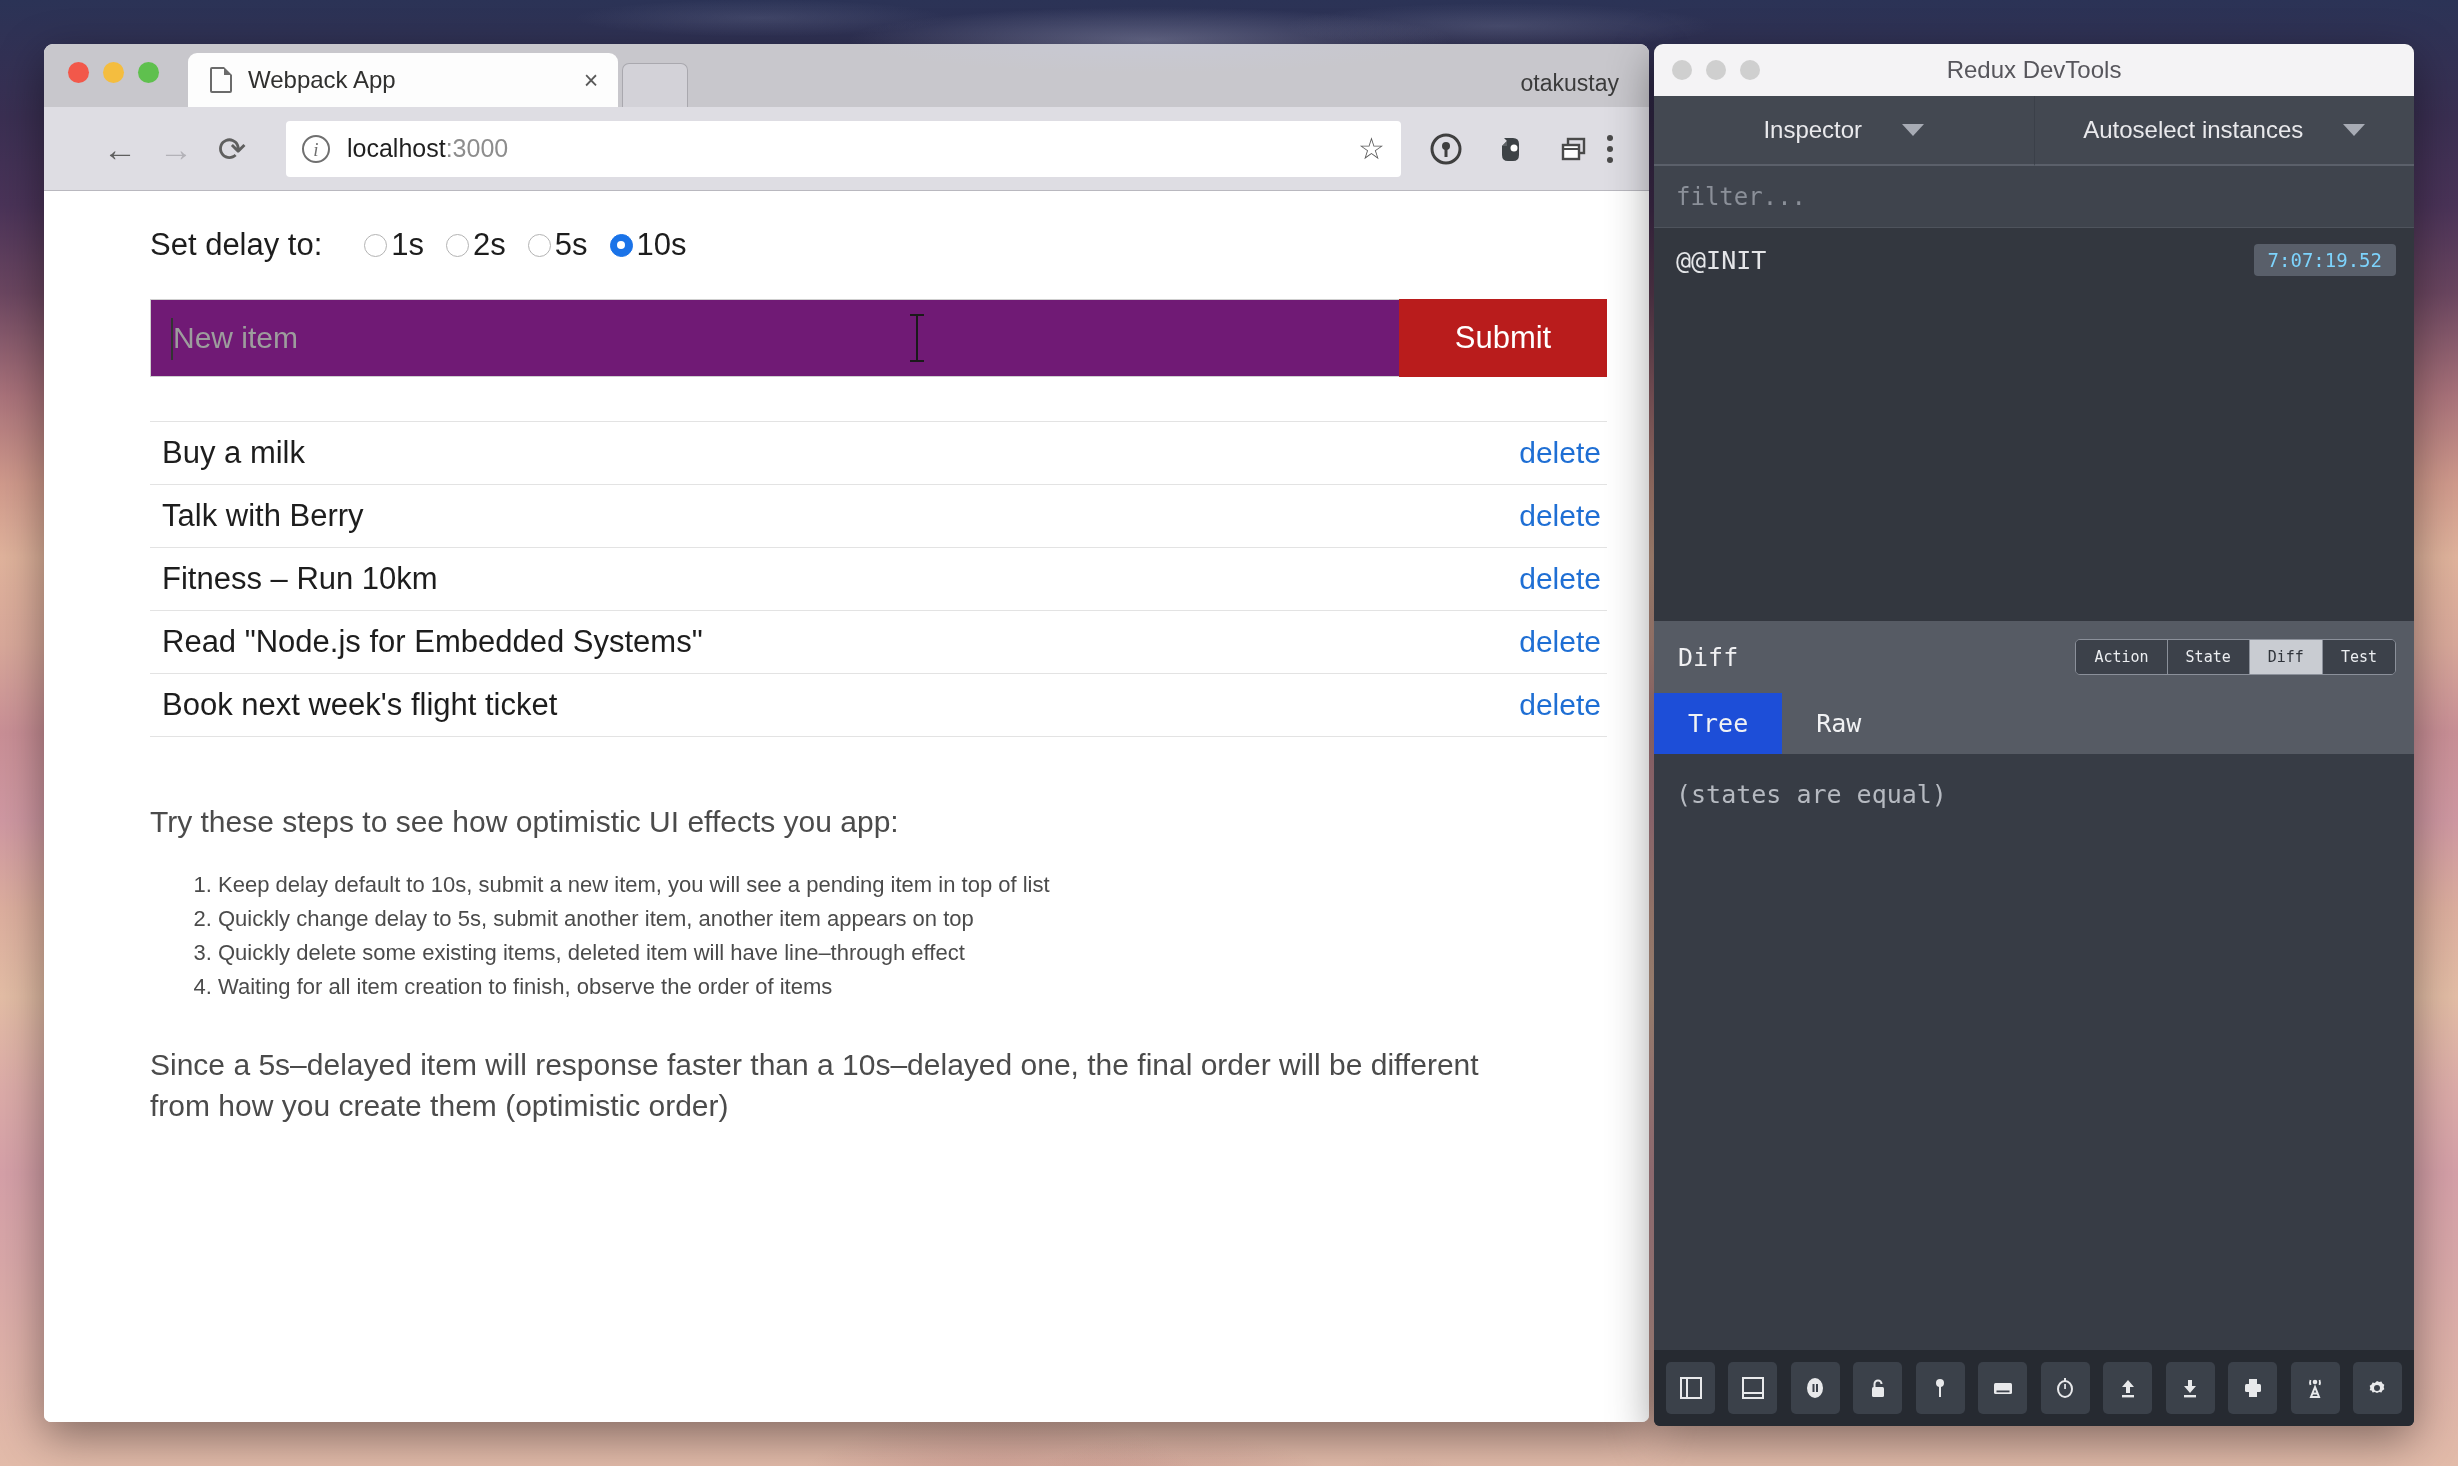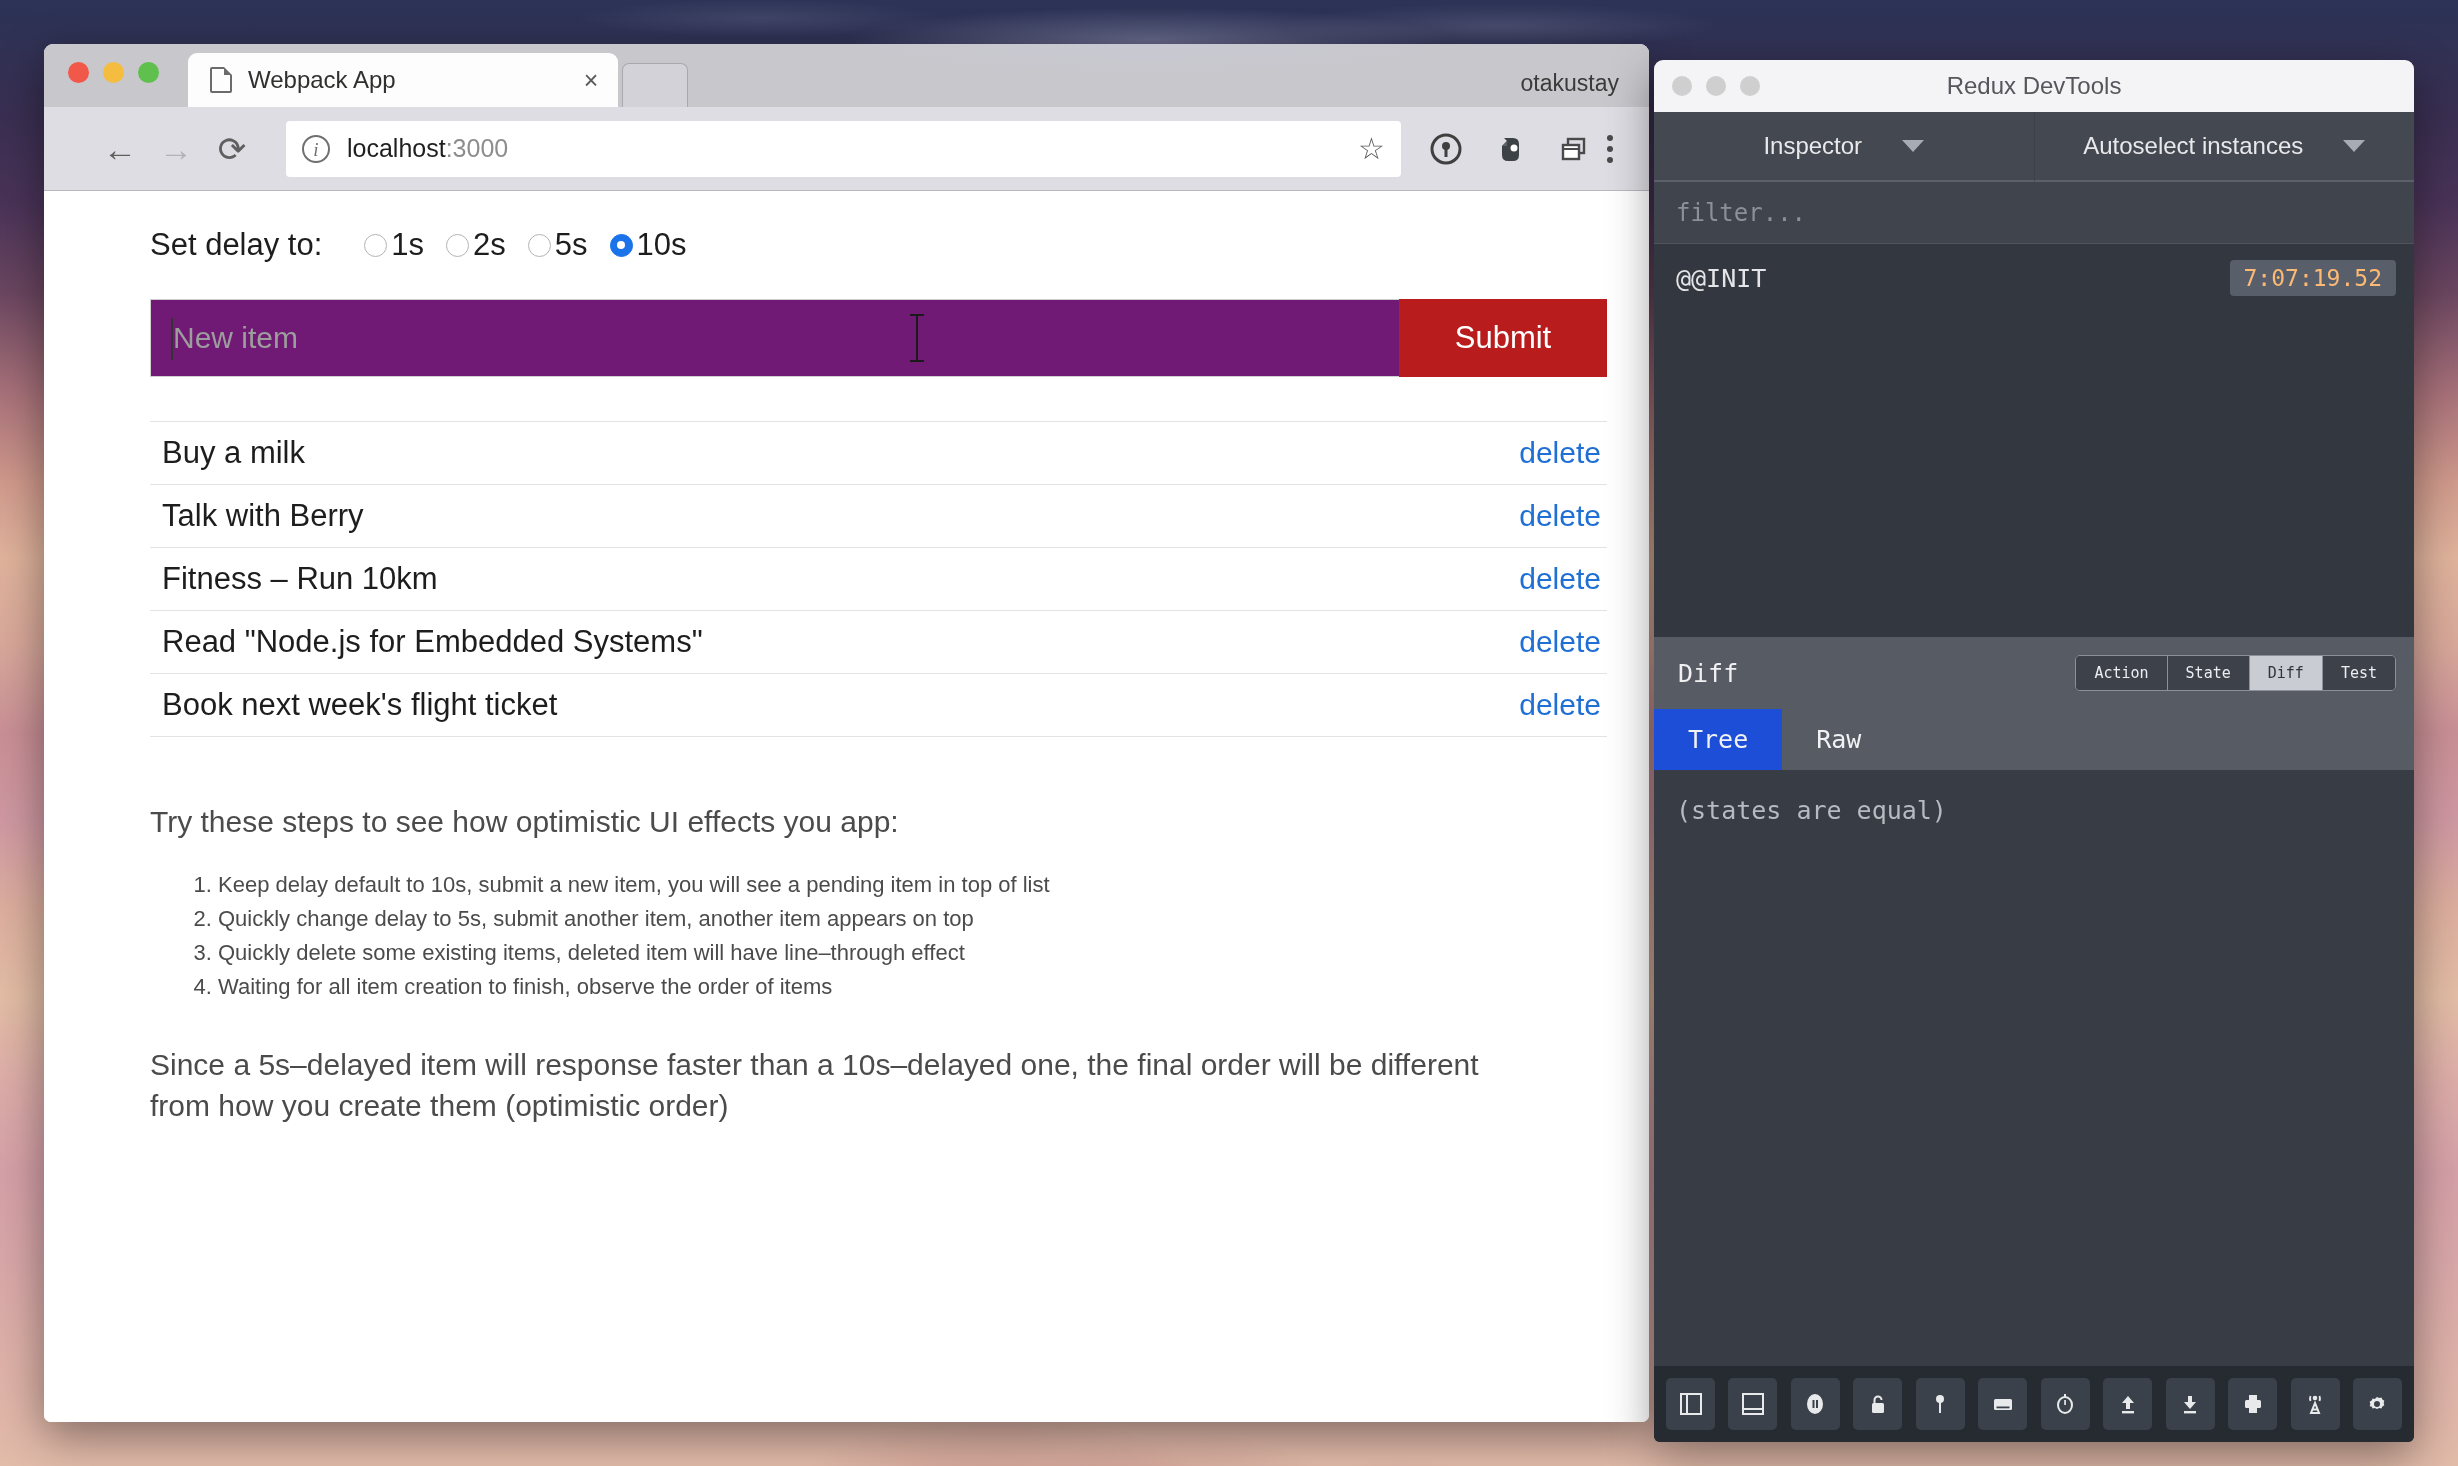--- a/index.html
+++ b/index.html
@@ -332,21 +332,21 @@
     color: #4b4b4b;
     line-height: 1.38;
     margin-top: 42px;
     max-width: 1330px;
   }
 
   
   #devtools-window {
     position: absolute;
     left: 1654px;
-    top: 60px;
+    top: 44px;
     width: 760px;
     height: 1382px;
     border-radius: 9px 9px 6px 6px;
     overflow: hidden;
     box-shadow: 0 14px 46px rgba(0,0,0,0.42);
     background: #3b4049;
     display: flex;
     flex-direction: column;
     font-family: "DejaVu Sans Mono", monospace;
   }
@@ -411,22 +411,22 @@
   }
   .dt-action-row {
     display: flex;
     align-items: center;
     justify-content: space-between;
     padding: 10px 18px 10px 22px;
   }
   .dt-action-name { color: #e4e5e8; font-size: 25px; }
   .dt-action-time {
     background: #595f6a;
-    color: #fdba74;
-    font-size: 23px;
+    color: #7dd3fc;
+    font-size: 19px;
     padding: 5px 14px;
     border-radius: 4px;
   }
   .dt-diffbar {
     height: 72px;
     background: #565b64;
     display: flex;
     align-items: center;
     padding: 0 18px 0 24px;
     flex: 0 0 auto;

